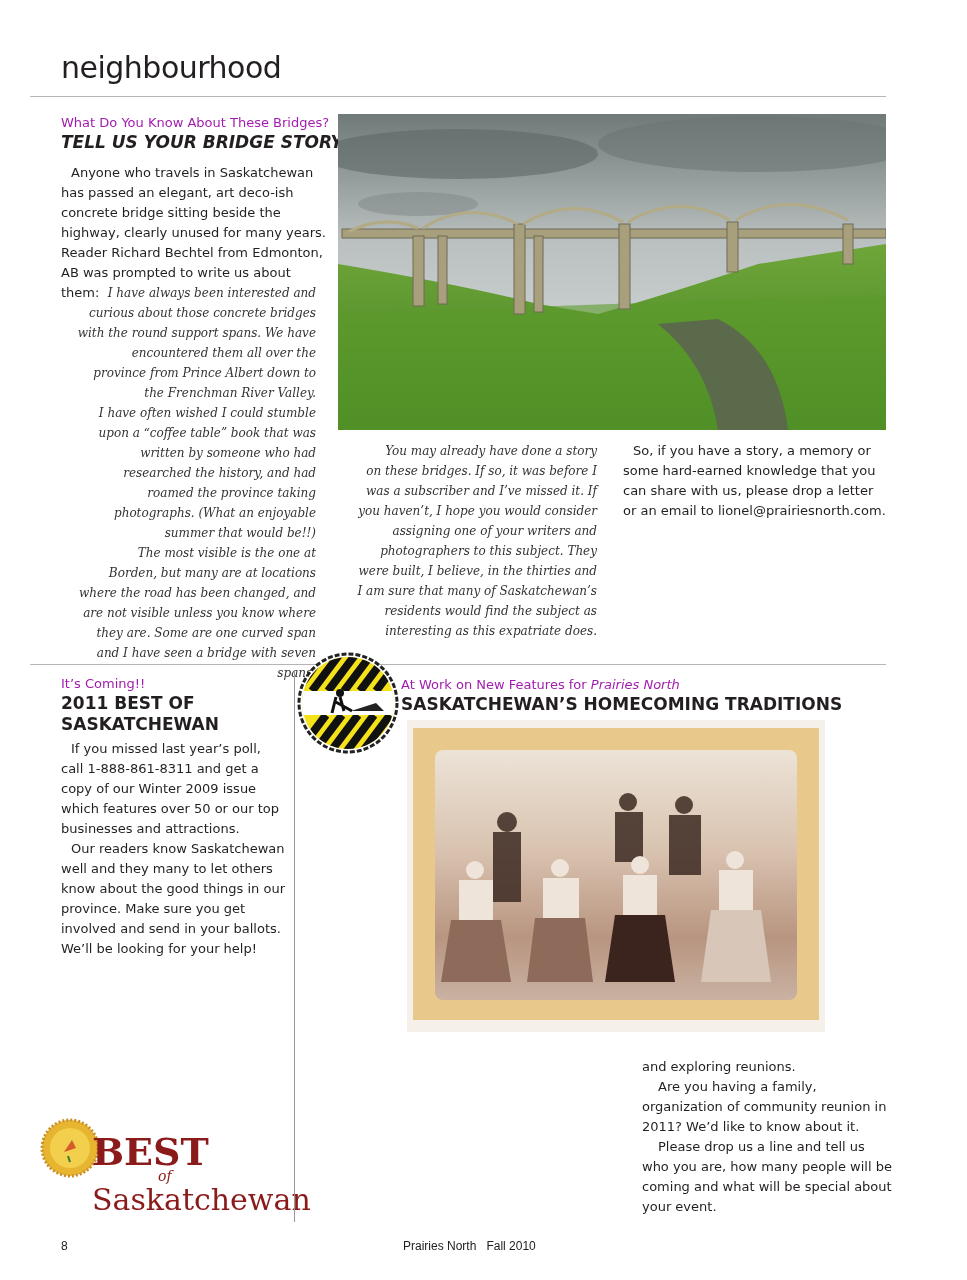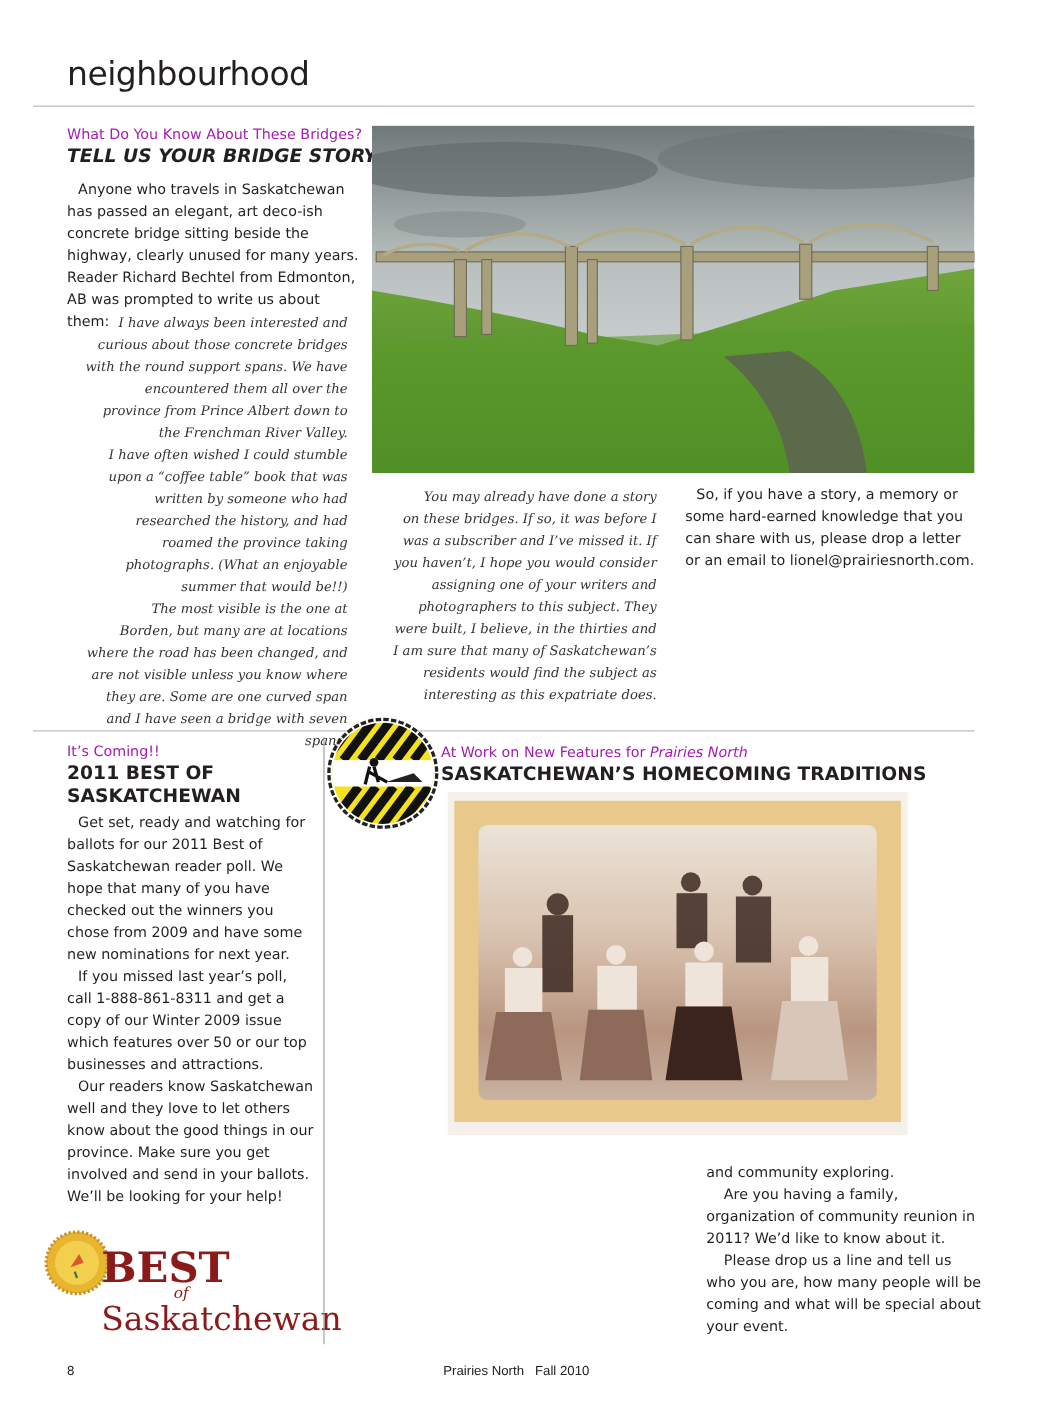--- a/index.html
+++ b/index.html
@@ -84,23 +84,22 @@
 <div class="abs body" style="left:623px; top:441px; width:265px;">
   <p>So, if you have a story, a memory or some hard-earned knowledge that you can share with us, please drop a letter or an email to lionel@prairiesnorth.com.</p>
 </div>
 
 <div class="abs rule" style="left:30px; top:664px; width:856px;"></div>
 
 <div class="abs kicker" style="left:61px; top:676px;">It’s Coming!!</div>
 <div class="abs headline" style="left:61px; top:693px;">2011 BEST OF</div>
 <div class="abs headline" style="left:61px; top:714px;">SASKATCHEWAN</div>
 <div class="abs body" style="left:61px; top:739px; width:225px;">
-  <p>Get set, ready and watching for ballots for our 2011 Best of Saskatchewan reader poll. We hope that many of you have checked out the winners you chose from 2009 and have some new nominations for next year.</p>
   <p>If you missed last year’s poll, call 1-888-861-8311 and get a copy of our Winter 2009 issue which features over 50 or our top businesses and attractions.</p>
-  <p>Our readers know Saskatchewan well and they love to let others know about the good things in our province. Make sure you get involved and send in your ballots. We’ll be looking for your help!</p>
+  <p>Our readers know Saskatchewan well and they many to let others know about the good things in our province. Make sure you get involved and send in your ballots. We’ll be looking for your help!</p>
 </div>
 
 <div class="abs" style="left:40px; top:1118px; width:250px; height:105px;">
   <svg width="250" height="105" viewBox="0 0 250 105">
     <circle cx="30" cy="30" r="28" fill="#e8b530" stroke="#c9902a" stroke-width="3" stroke-dasharray="2 2"></circle>
     <circle cx="30" cy="30" r="20" fill="#f2cf4c"></circle>
     <path d="M24 34 L32 22 L36 30 Z" fill="#d65a2a"></path>
     <path d="M28 38 L30 44" stroke="#3a7a2a" stroke-width="2"></path>
   </svg>
   <div class="abs" style="left:52px; top:14px; font-family:'DejaVu Serif', serif; font-weight:bold; font-size:38px; color:#8b1a1a; line-height:40px;">BEST</div>
@@ -175,21 +174,21 @@
       </g>
       <path d="M180 165 L230 165 L240 232 L170 232 Z" fill="#3a241d"></path>
       <path d="M276 160 L326 160 L336 232 L266 232 Z" fill="#d8c6b8"></path>
     </svg>
   </div>
 </div>
 
 <div class="abs body" style="left:366px; top:1057px; width:250px;">
 </div>
 <div class="abs body" style="left:642px; top:1057px; width:250px;">
-  <p style="text-indent:0;">and community exploring.</p>
+  <p style="text-indent:0;">and exploring reunions.</p>
   <p style="text-indent:16px;">Are you having a family, organization of community reunion in 2011? We’d like to know about it.</p>
   <p style="text-indent:16px;">Please drop us a line and tell us who you are, how many people will be coming and what will be special about your event.</p>
 </div>
 
 <div class="abs footer" style="left:61px; top:1239px;">8</div>
 <div class="abs footer" style="left:403px; top:1239px;">
   <span>Prairies North</span>&nbsp;&nbsp;&nbsp;<span>Fall 2010</span>
 </div>
 
 </body></html>

